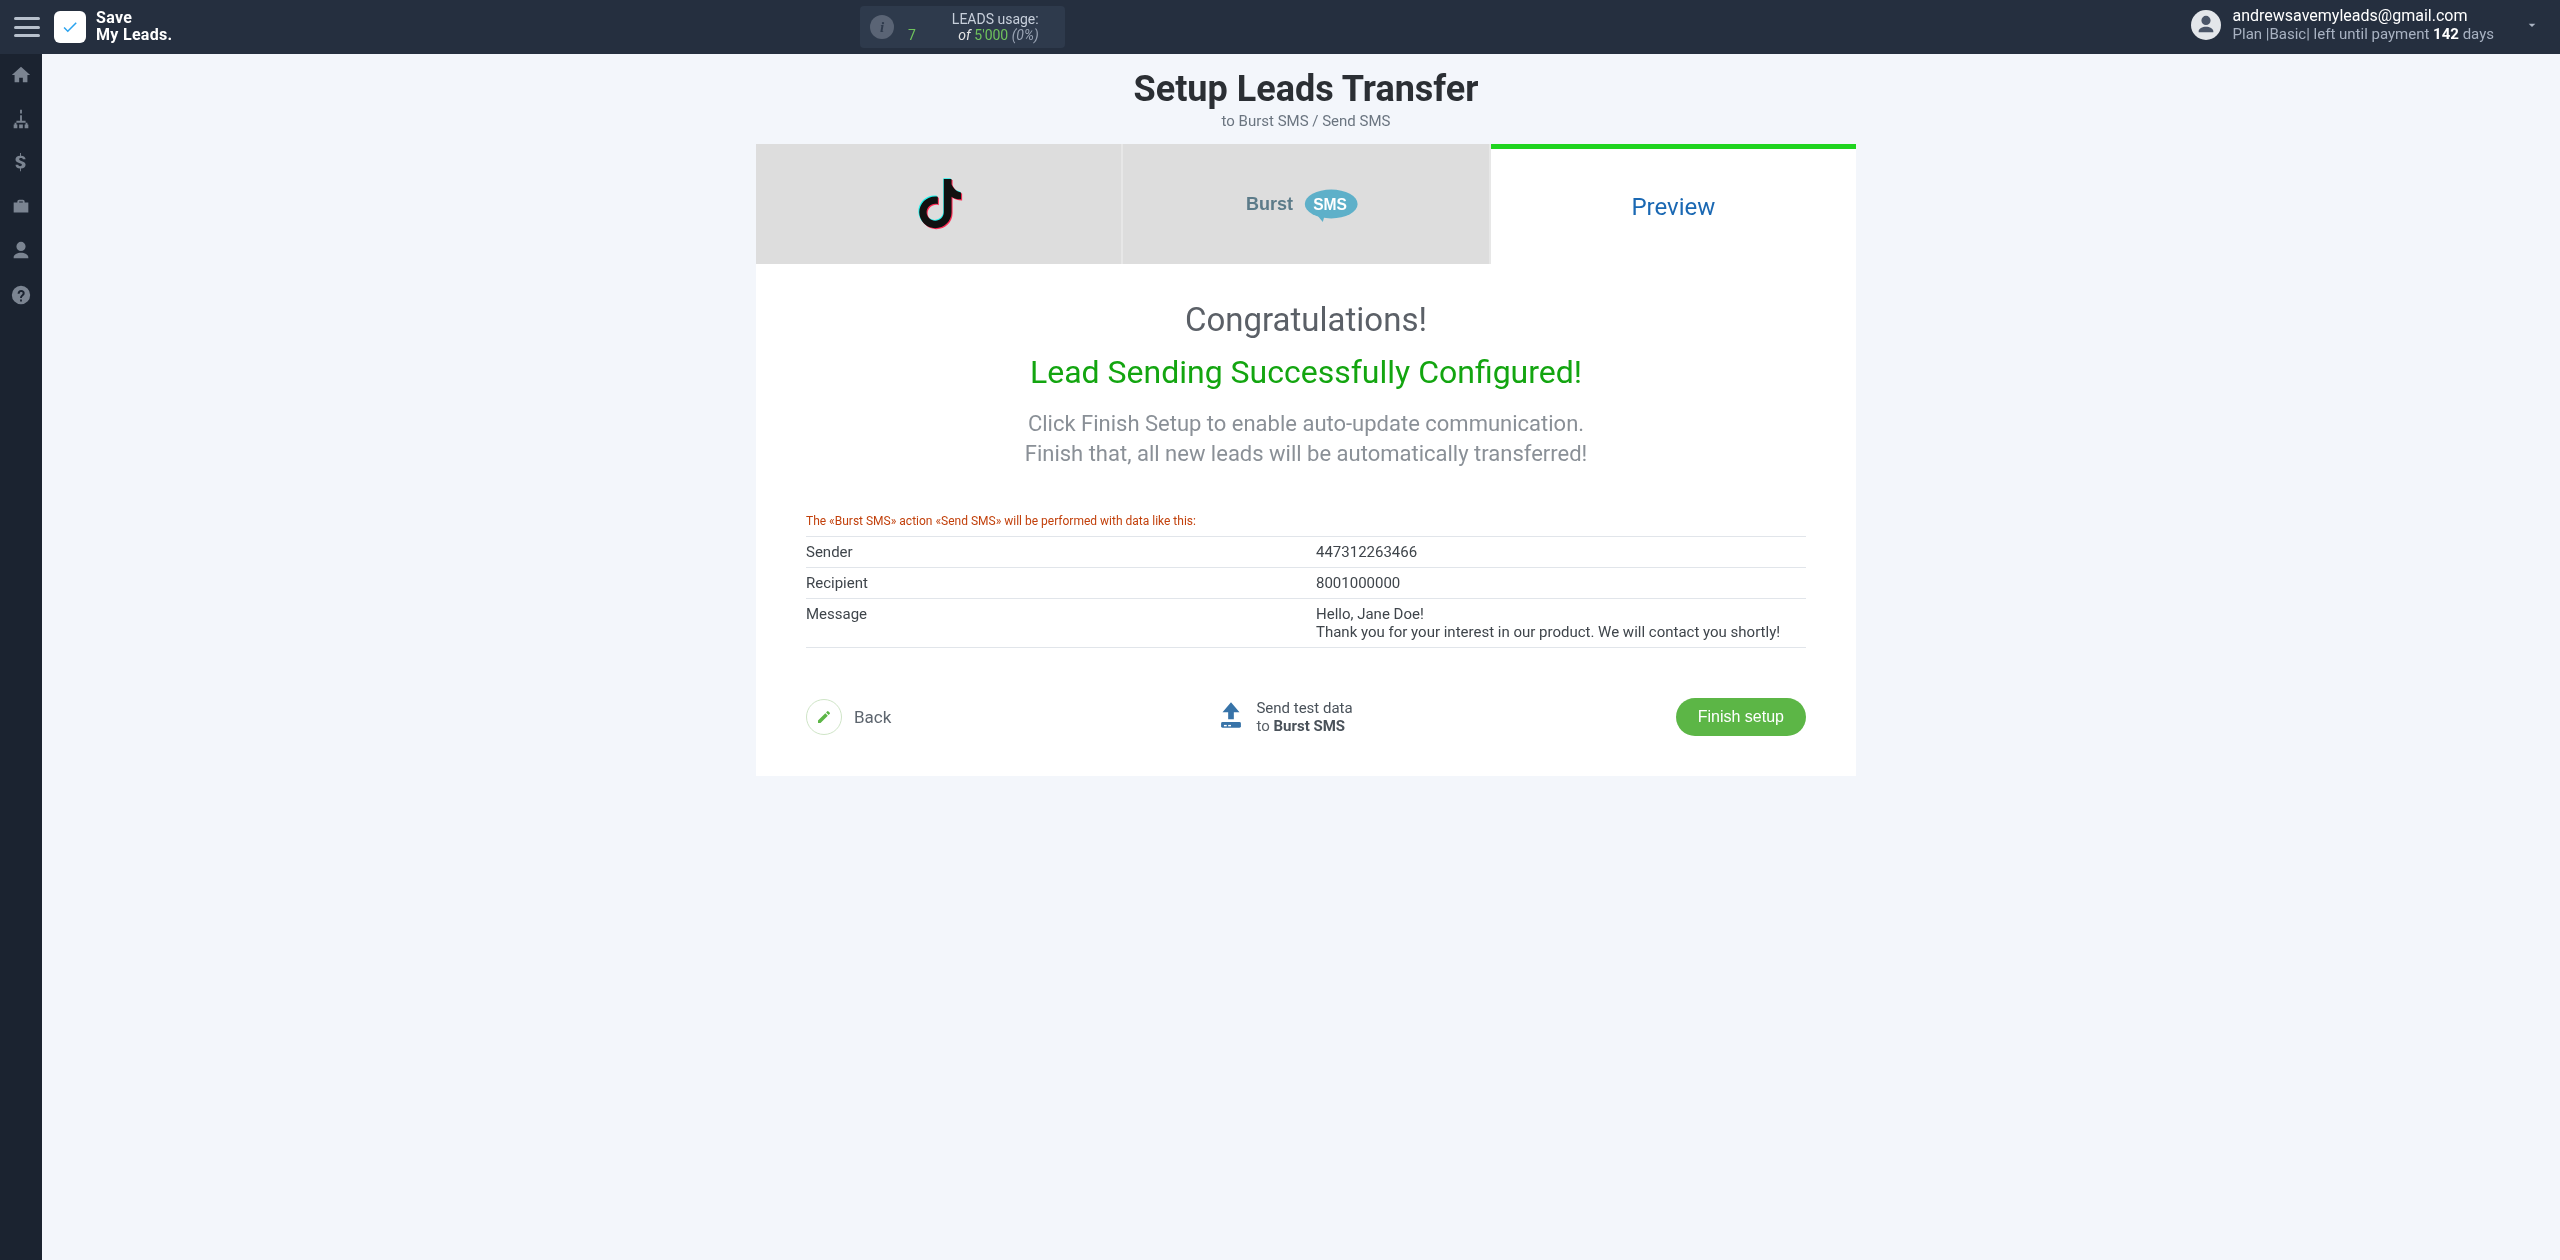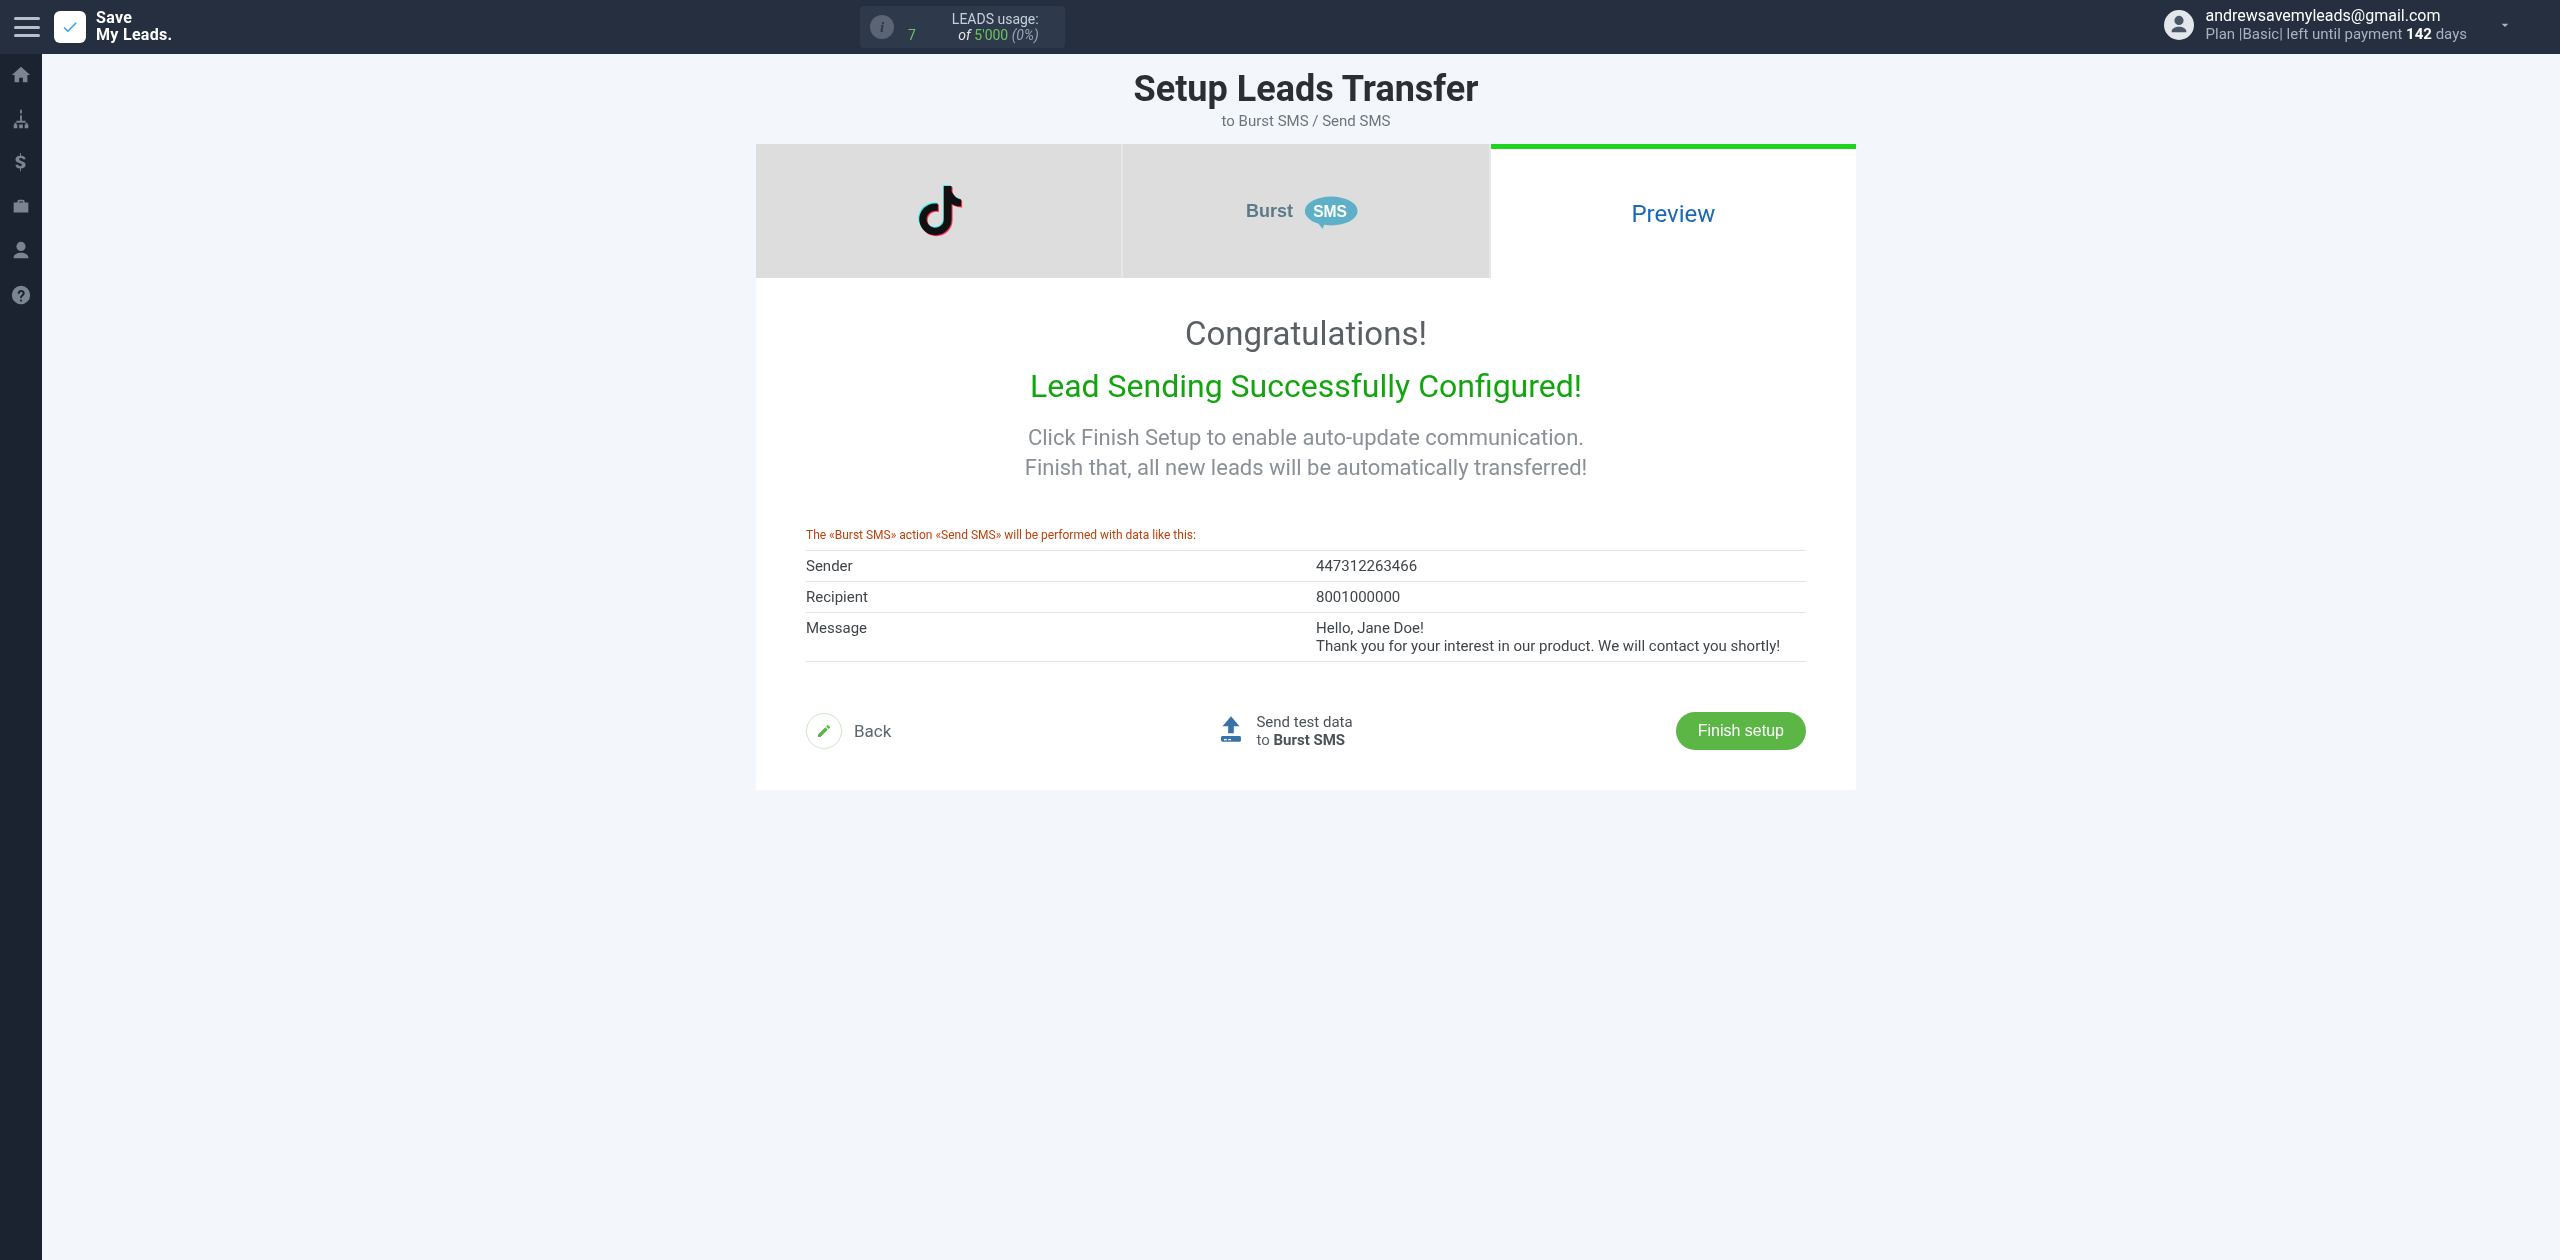--- a/index.html
+++ b/index.html
@@ -30,40 +30,40 @@
   .check { width:18px; height:18px; }
   .check svg { display:block; }
   .logo-text { margin-left:10px; line-height:1.05; font-weight:700; font-size:16px; letter-spacing:.3px; }
   .leads-pill { position:absolute; left:860px; top:6px; height:42px; width:205px; background:#2e3a4c; border-radius:4px; display:flex; align-items:center; padding:0 10px; color:#c7cfdb; font-size:14px; }
   .leads-pill .info-ico { width:24px; height:24px; border-radius:50%; background:#5a6475; color:#2e3a4c; font-weight:700; display:flex; align-items:center; justify-content:center; font-size:15px; margin-right:14px; font-style: italic; font-family: Georgia, serif;}
   .leads-lines { display:flex; flex-direction:column;align-items:flex-end; }
   .leads-line2 span.used { color:#6fc25d; }
   .leads-line2 span.of { color:#e5e5e5; font-style:italic;margin-left:39px; }
   .leads-line2 span.total { color:#6fc25d; }
   .leads-line2 span.pct { color:#9aa4b4; font-style:italic; }
-  .account { position:absolute; right:47px; top:6px; display:flex; align-items:center; }
+  .account { position:absolute; right:20px; top:6px; display:flex; align-items:center; }
   .avatar { width:30px; height:30px; border-radius:50%; background:#e3e6ea; display:flex; align-items:center; justify-content:center; margin-right:12px; }
   .acc-lines { display:flex; flex-direction:column; font-size:14px; }
   .acc-email { color:#fff; font-size:16px; }
   .acc-plan { color:#a8b2c2; font-size:15px; }
   .acc-plan .days-num { color:#fff; font-weight:700; }
   .chev { width:16px; height:16px; margin-left:30px; }
 
   
   .sidebar { position:fixed; top:54px; left:0; bottom:0; width:42px; background: var(--darker); display:flex; flex-direction:column; align-items:center; padding-top:10px; gap:22px; }
   .side-ico { width:22px; height:22px; color: var(--grey-icon); cursor:pointer; }
   .side-ico svg { width:100%; height:100%; fill: currentColor; }
 
   
   .page { margin-left:52px; padding-top:8px; }
   .page-title { text-align:center; font-size:36px; font-weight:700; color:#2b2f34; margin:6px 0 2px; }
   .page-sub { text-align:center; color:#6b7580; font-size:15px; margin-bottom:14px; }
 
   .card { width:1100px; margin:0 auto; background:transparent; }
-  .tabs { display:flex; height:134px;justify-content:center; }
+  .tabs { display:flex; height:120px;justify-content:center; }
   .tab { flex:1; display:flex; align-items:center; justify-content:center; cursor:pointer; }
   .tab.tiktok { background: var(--tab-bg); border-right:2px solid #e7e7e7; }
   .tab.burst  { background: var(--tab-bg); border-right:2px solid #e7e7e7; }
   .tab.preview { background: #fff; border-top:5px solid #1fd41f; font-size:24px; color: var(--blue); }
 
   .tab svg { display:block; }
 
   .body-area { background:#fff; padding:30px 50px 40px; }
   .congrats { text-align:center; font-size:33px; color:#5b6067; margin:6px 0 14px; }
   .success  { text-align:center; font-size:32px; color: var(--green-text); margin:0 0 18px; }

